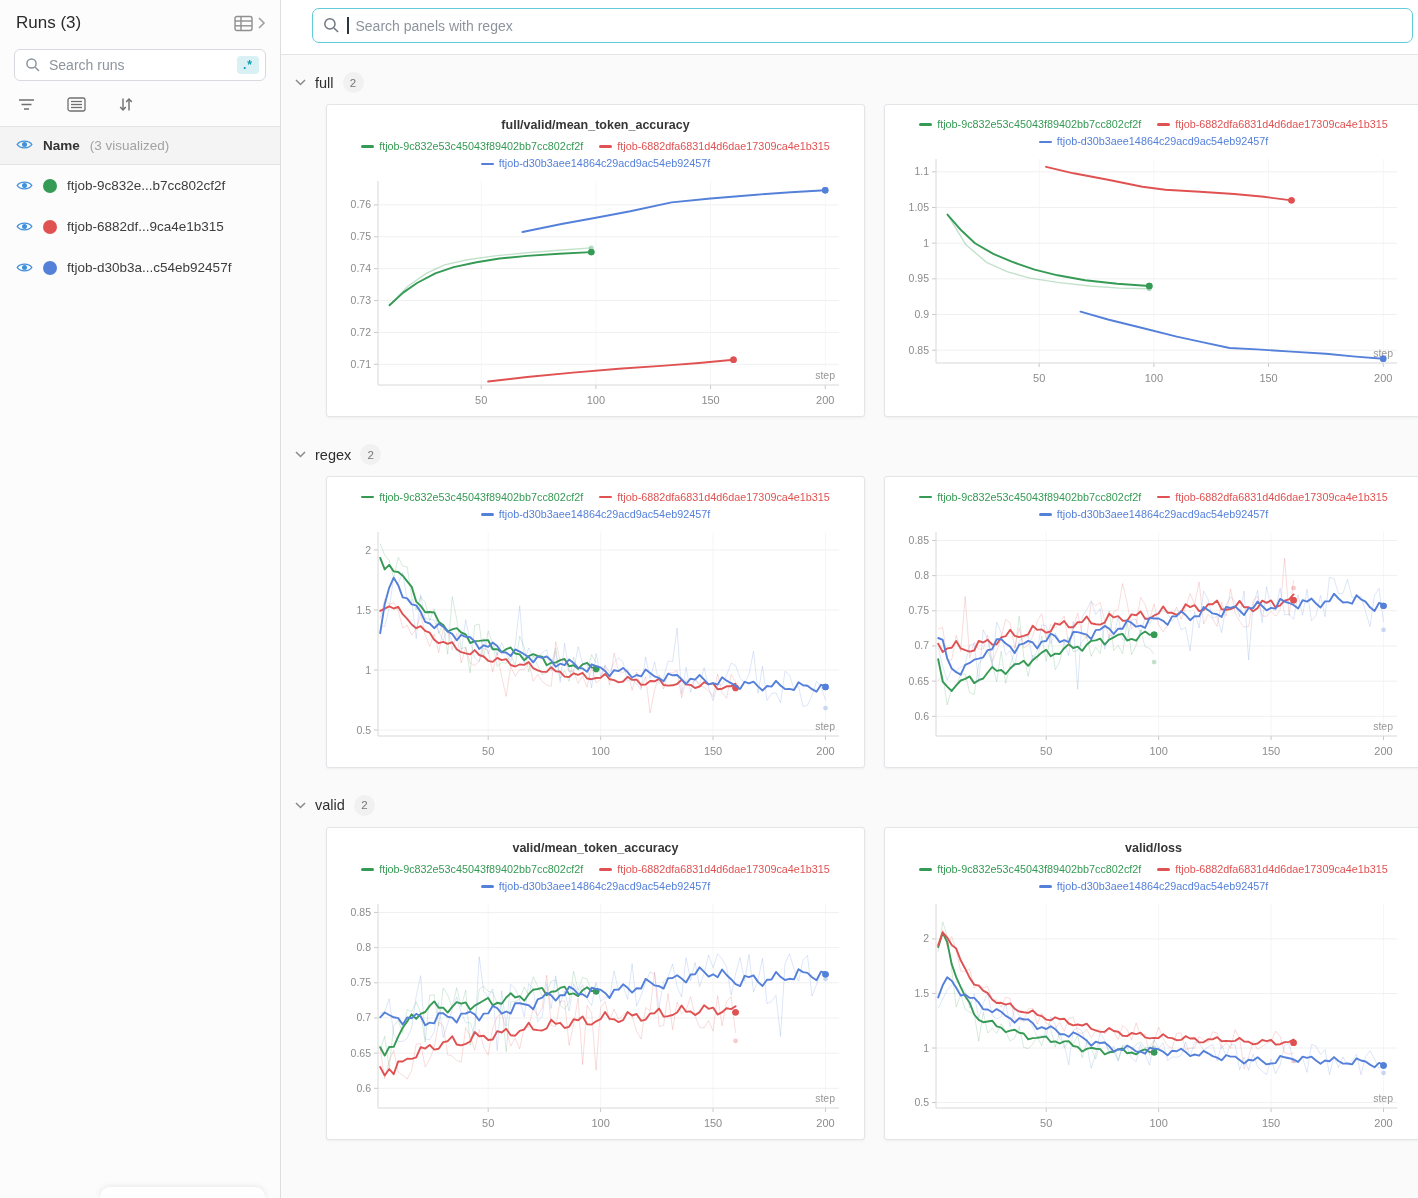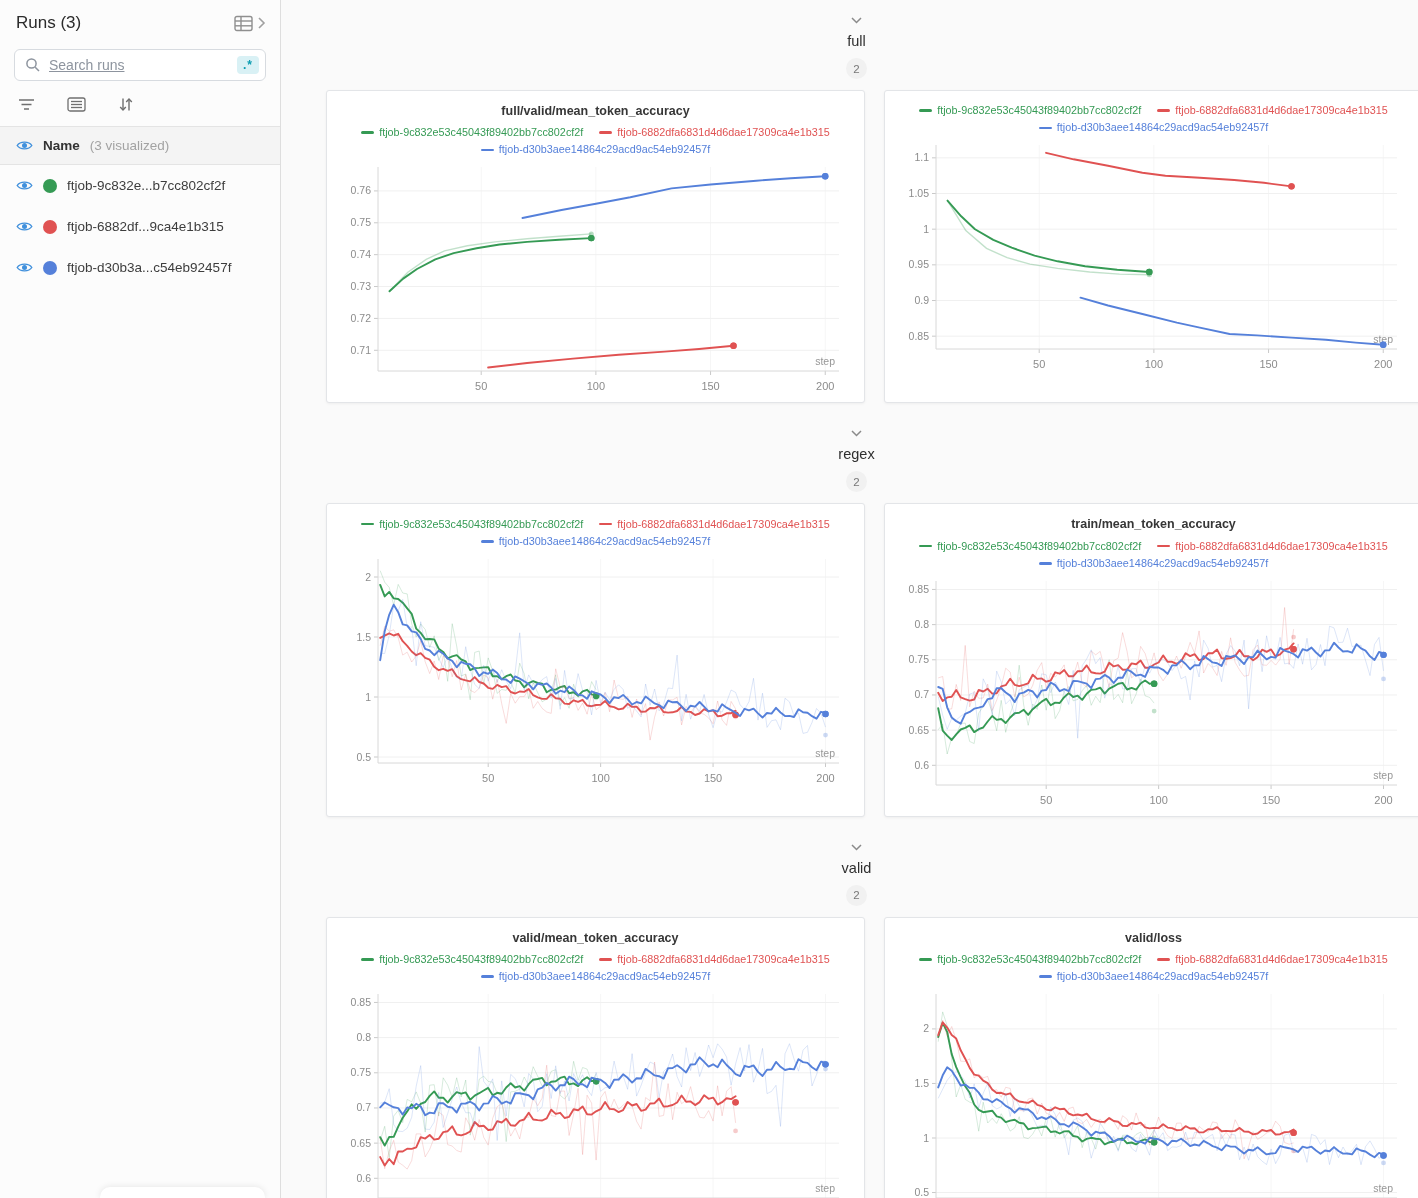--- a/index.html
+++ b/index.html
@@ -5,40 +5,40 @@
   * { box-sizing: border-box; margin: 0; padding: 0; }
   html,body { width:1418px; height:1198px; overflow:hidden; }
   body { display:flex; background:#fff; font-family:"Liberation Sans",sans-serif; color:#333; }
 
   
   .sidebar { width:281px; min-width:281px; height:100%; background:#fcfcfc; border-right:1px solid #dedede; position:relative; }
   .sb-header { display:flex; justify-content:space-between; align-items:center; padding:13px 14px 8px 16px; }
   .sb-title { font-size:17px; color:#2b2b2b; }
   .sb-header-icons { display:flex; align-items:center; gap:2px; color:#8a8a8a; }
   .sb-search { margin:8px 14px 4px 14px; height:32px; border:1px solid #d7dbe0; border-radius:6px; background:#fff; display:flex; align-items:center; padding:0 6px 0 10px; gap:8px; }
-  .sb-search .ph { color:#8d949e; font-size:14px; flex:1;text-decoration:underline; }
+  .sb-search .ph { color:#8d949e; font-size:14px; flex:1; }
   .regex-chip { background:#d9f1f5; color:#0a9cb0; border-radius:4px; font-size:12px; font-weight:bold; padding:3px 6px; line-height:1; letter-spacing:1px; }
   .sb-toolbar { display:flex; gap:32px; padding:12px 18px 14px 18px; align-items:center; color:#6f6f6f; }
-  .name-row { display:flex; align-items:center; gap:10px; padding:11px 16px; background:#f4f4f4; border-top:1px solid #e4e4e4; border-bottom:1px solid #e4e4e4; font-size:13.5px; }
+  .name-row { display:flex; gap:10px; padding:11px 16px; background:#f4f4f4; border-top:1px solid #e4e4e4; border-bottom:1px solid #e4e4e4; font-size:13.5px; }
   .name-label { font-weight:bold; color:#333; }
   .name-sub { color:#a3a3a3; }
   .run-row { display:flex; align-items:center; gap:10px; padding:13px 16px; font-size:13.5px; color:#3d3d3d; }
   .run-dot { width:14px; height:14px; border-radius:50%; flex:none; }
   .eye { flex:none; display:inline-flex; }
   .sb-bottom-box { position:absolute; left:100px; bottom:0; width:165px; height:11px; background:#fff; border-radius:10px 10px 0 0; box-shadow:0 0 7px rgba(0,0,0,0.10); }
 
   
   main { flex:1; height:100%; background:#fafafa; overflow:hidden; }
   .topbar { background:#fff; padding:8px 5px 11px 31px; border-bottom:1px solid #e5e5e5; }
   .panel-search { height:35px; border:1.5px solid #62cbd9; border-radius:7px; background:#fff; display:flex; align-items:center; padding:0 10px; gap:7px; }
   .panel-search .ph { color:#8d949e; font-size:14px; }
   .caret { width:1.5px; height:17px; background:#2b3440; }
 
   .section { padding-top:17px; }
-  .section-header { display:flex; align-items:center; gap:9px; padding:0 0 11px 14px;flex-direction:column; }
+  .section-header { display:flex; align-items:center; gap:9px; padding:0 0 11px 14px; }
   .section-label { font-size:14.5px; color:#2f2f2f; }
   .section-count { width:21px; height:21px; border-radius:50%; background:#f1f1f1; color:#777; font-size:11.5px; display:flex; align-items:center; justify-content:center; }
   .panel-grid { display:grid; grid-template-columns:539px 539px; gap:19px; margin:0 8px 10px 45px; }
   .panel { background:#fff; border:1px solid #e3e5e8; border-radius:3px; box-shadow:0 1px 3px rgba(0,0,0,0.05); padding:10px 11px 5px 11px; }
   .chart-title { text-align:center; font-size:12.5px; font-weight:bold; color:#363636; margin:3px 0 5px 0; }
   .legend { text-align:center; font-size:10.8px; line-height:15px;text-decoration:underline; }
   .legend-item { display:inline-flex; align-items:center; gap:5px; margin:0 8px; white-space:nowrap; }
   .legend-swatch { width:13px; height:2.6px; border-radius:2px; display:inline-block; flex:none; }
   svg.chart { display:block; margin-top:2px; }
 </style>
@@ -141,20 +141,32 @@
         </svg>
     </span>
     <span class="run-dot" style="background:#5580da;"></span>
     <span>ftjob-d30b3a...c54eb92457f</span>
   </div>
 
   <div class="sb-bottom-box"></div>
 </aside>
 
 <main>
+  <div class="topbar">
+    <div class="panel-search">
+      <span style="display:inline-flex;">
+        <svg width="17" height="17" viewBox="0 0 16 16" fill="none" stroke="#6f7680" stroke-width="1.4">
+          <circle cx="6.5" cy="6.5" r="4.8"></circle>
+            <line x1="10.3" y1="10.3" x2="14.2" y2="14.2"></line>
+        </svg>
+      </span>
+      <span class="caret"></span>
+      <span class="ph">Search panels with regex</span>
+    </div>
+  </div>
 
   <div class="section">
     <div class="section-header">
       <span style="display:inline-flex;">
         <svg width="11" height="7" viewBox="0 0 11 7" fill="none" stroke="#8a8a8a" stroke-width="1.5">
             <polyline points="1,1 5.5,5.5 10,1"></polyline>
           </svg>
       </span>
       <span class="section-label">full</span>
       <span class="section-count">2</span>
@@ -341,21 +353,20 @@
             <circle cx="397.5560975609756" cy="163.76" r="3.2" fill="#e05252"></circle>
             <circle cx="397.5560975609756" cy="163.76" r="3.2" fill="#e05252"></circle>
             <path d="M42.2,102.3 L46.7,102.5 L51.2,84.4 L55.7,53.8 L60.2,59.8 L64.7,48.4 L69.2,76.3 L73.7,75.8 L78.2,114.7 L82.7,70.7 L87.2,94.7 L91.7,95.4 L96.2,96.3 L100.7,107.4 L105.2,116.5 L109.7,104.8 L114.2,117.8 L118.7,126.5 L123.2,128.6 L127.7,95.7 L132.2,118.3 L136.7,133.4 L141.2,137.7 L145.7,114.3 L150.2,130.1 L154.7,117.8 L159.2,131.2 L163.7,118.7 L168.2,130.1 L172.7,137.6 L177.2,121.0 L181.7,81.8 L186.2,139.1 L190.7,123.9 L195.2,132.4 L199.7,133.9 L204.2,128.6 L208.7,125.6 L213.2,147.2 L217.7,127.4 L222.2,158.3 L226.6,119.4 L231.1,148.1 L235.6,147.2 L240.1,122.6 L244.6,139.3 L249.1,141.0 L253.6,163.9 L258.1,129.4 L262.6,152.0 L267.1,141.2 L271.6,148.8 L276.1,138.3 L280.6,133.8 L285.1,138.4 L289.6,157.3 L294.1,154.2 L298.6,160.1 L303.1,165.9 L307.6,133.0 L312.1,154.3 L316.6,138.0 L321.1,159.9 L325.6,153.3 L330.1,137.0 L334.6,137.6 L339.1,104.1 L343.6,169.8 L348.1,143.3 L352.6,168.2 L357.1,154.8 L361.6,160.4 L366.1,143.5 L370.6,163.5 L375.1,176.7 L379.6,160.4 L384.1,161.0 L388.6,151.0 L393.1,139.0 L397.6,141.4 L402.1,153.8 L406.6,158.5 L411.0,150.6 L415.5,127.3 L420.0,169.1 L424.5,142.2 L429.0,176.4 L433.5,169.7 L438.0,168.8 L442.5,178.7 L447.0,147.2 L451.5,150.9 L456.0,165.1 L460.5,162.1 L465.0,182.4 L469.5,181.3 L474.0,171.5 L478.5,157.5 L483.0,162.3 L487.5,176.1" fill="none" stroke="#5580da" stroke-width="1" opacity="0.2"></path>
             <path d="M42.2,109.2 L46.7,80.2 L51.2,63.8 L55.7,53.7 L60.2,61.2 L64.7,73.4 L69.2,74.4 L73.7,80.4 L78.2,81.4 L82.7,87.9 L87.2,97.8 L91.7,99.5 L96.2,104.2 L100.7,99.8 L105.2,102.7 L109.7,107.5 L114.2,109.9 L118.7,116.3 L123.2,110.9 L127.7,112.8 L132.2,113.2 L136.7,117.4 L141.2,124.9 L145.7,121.3 L150.2,122.9 L154.7,118.6 L159.2,122.0 L163.7,128.4 L168.2,128.5 L172.7,131.9 L177.2,125.4 L181.7,127.6 L186.2,130.3 L190.7,133.1 L195.2,138.4 L199.7,132.5 L204.2,133.9 L208.7,132.5 L213.2,136.5 L217.7,142.8 L222.2,139.7 L226.6,141.2 L231.1,135.5 L235.6,138.9 L240.1,143.8 L244.6,144.4 L249.1,147.7 L253.6,140.3 L258.1,142.2 L262.6,143.5 L267.1,147.1 L271.6,152.1 L276.1,146.2 L280.6,147.1 L285.1,143.9 L289.6,148.1 L294.1,153.5 L298.6,151.0 L303.1,152.4 L307.6,145.6 L312.1,148.9 L316.6,152.4 L321.1,154.1 L325.6,157.2 L330.1,149.7 L334.6,151.3 L339.1,151.0 L343.6,155.3 L348.1,160.0 L352.6,154.7 L357.1,155.6 L361.6,151.0 L366.1,155.7 L370.6,160.3 L375.1,159.1 L379.6,160.6 L384.1,153.3 L388.6,156.7 L393.1,159.1 L397.6,161.9 L402.1,165.0 L406.6,157.8 L411.0,159.4 L415.5,157.6 L420.0,162.4 L424.5,166.5 L429.0,162.0 L433.5,162.6 L438.0,156.8 L442.5,161.5 L447.0,165.1 L451.5,164.9 L456.0,166.0 L460.5,158.2 L465.0,161.2 L469.5,161.8 L474.0,165.2 L478.5,167.7 L483.0,160.8 L487.5,161.9" fill="none" stroke="#5580da" stroke-width="1.9" stroke-linejoin="round" stroke-linecap="round"></path>
             <circle cx="487.5073170731707" cy="184.07485184796155" r="2.4" fill="#5580da" opacity="0.3"></circle>
             <circle cx="487.5073170731707" cy="163.04" r="3.2" fill="#5580da"></circle>
             <circle cx="487.5073170731707" cy="163.04" r="3.2" fill="#5580da"></circle>
           </svg>
         </div>
         <div class="panel">
-          <div class="chart-title">train/mean_token_accuracy</div>
           <div class="legend"><span class="legend-item">
               <span class="legend-swatch" style="background: rgb(53, 154, 84);"></span>
               <span style="color: rgb(53, 154, 84);">ftjob-9c832e53c45043f89402bb7cc802cf2f</span>
             </span><span class="legend-item">
               <span class="legend-swatch" style="background: rgb(224, 82, 82);"></span>
               <span style="color: rgb(224, 82, 82);">ftjob-6882dfa6831d4d6dae17309ca4e1b315</span>
             </span><span class="legend-item">
               <span class="legend-swatch" style="background: rgb(85, 128, 218);"></span>
               <span style="color: rgb(85, 128, 218);">ftjob-d30b3aee14864c29acd9ac54eb92457f</span>
             </span></div>

